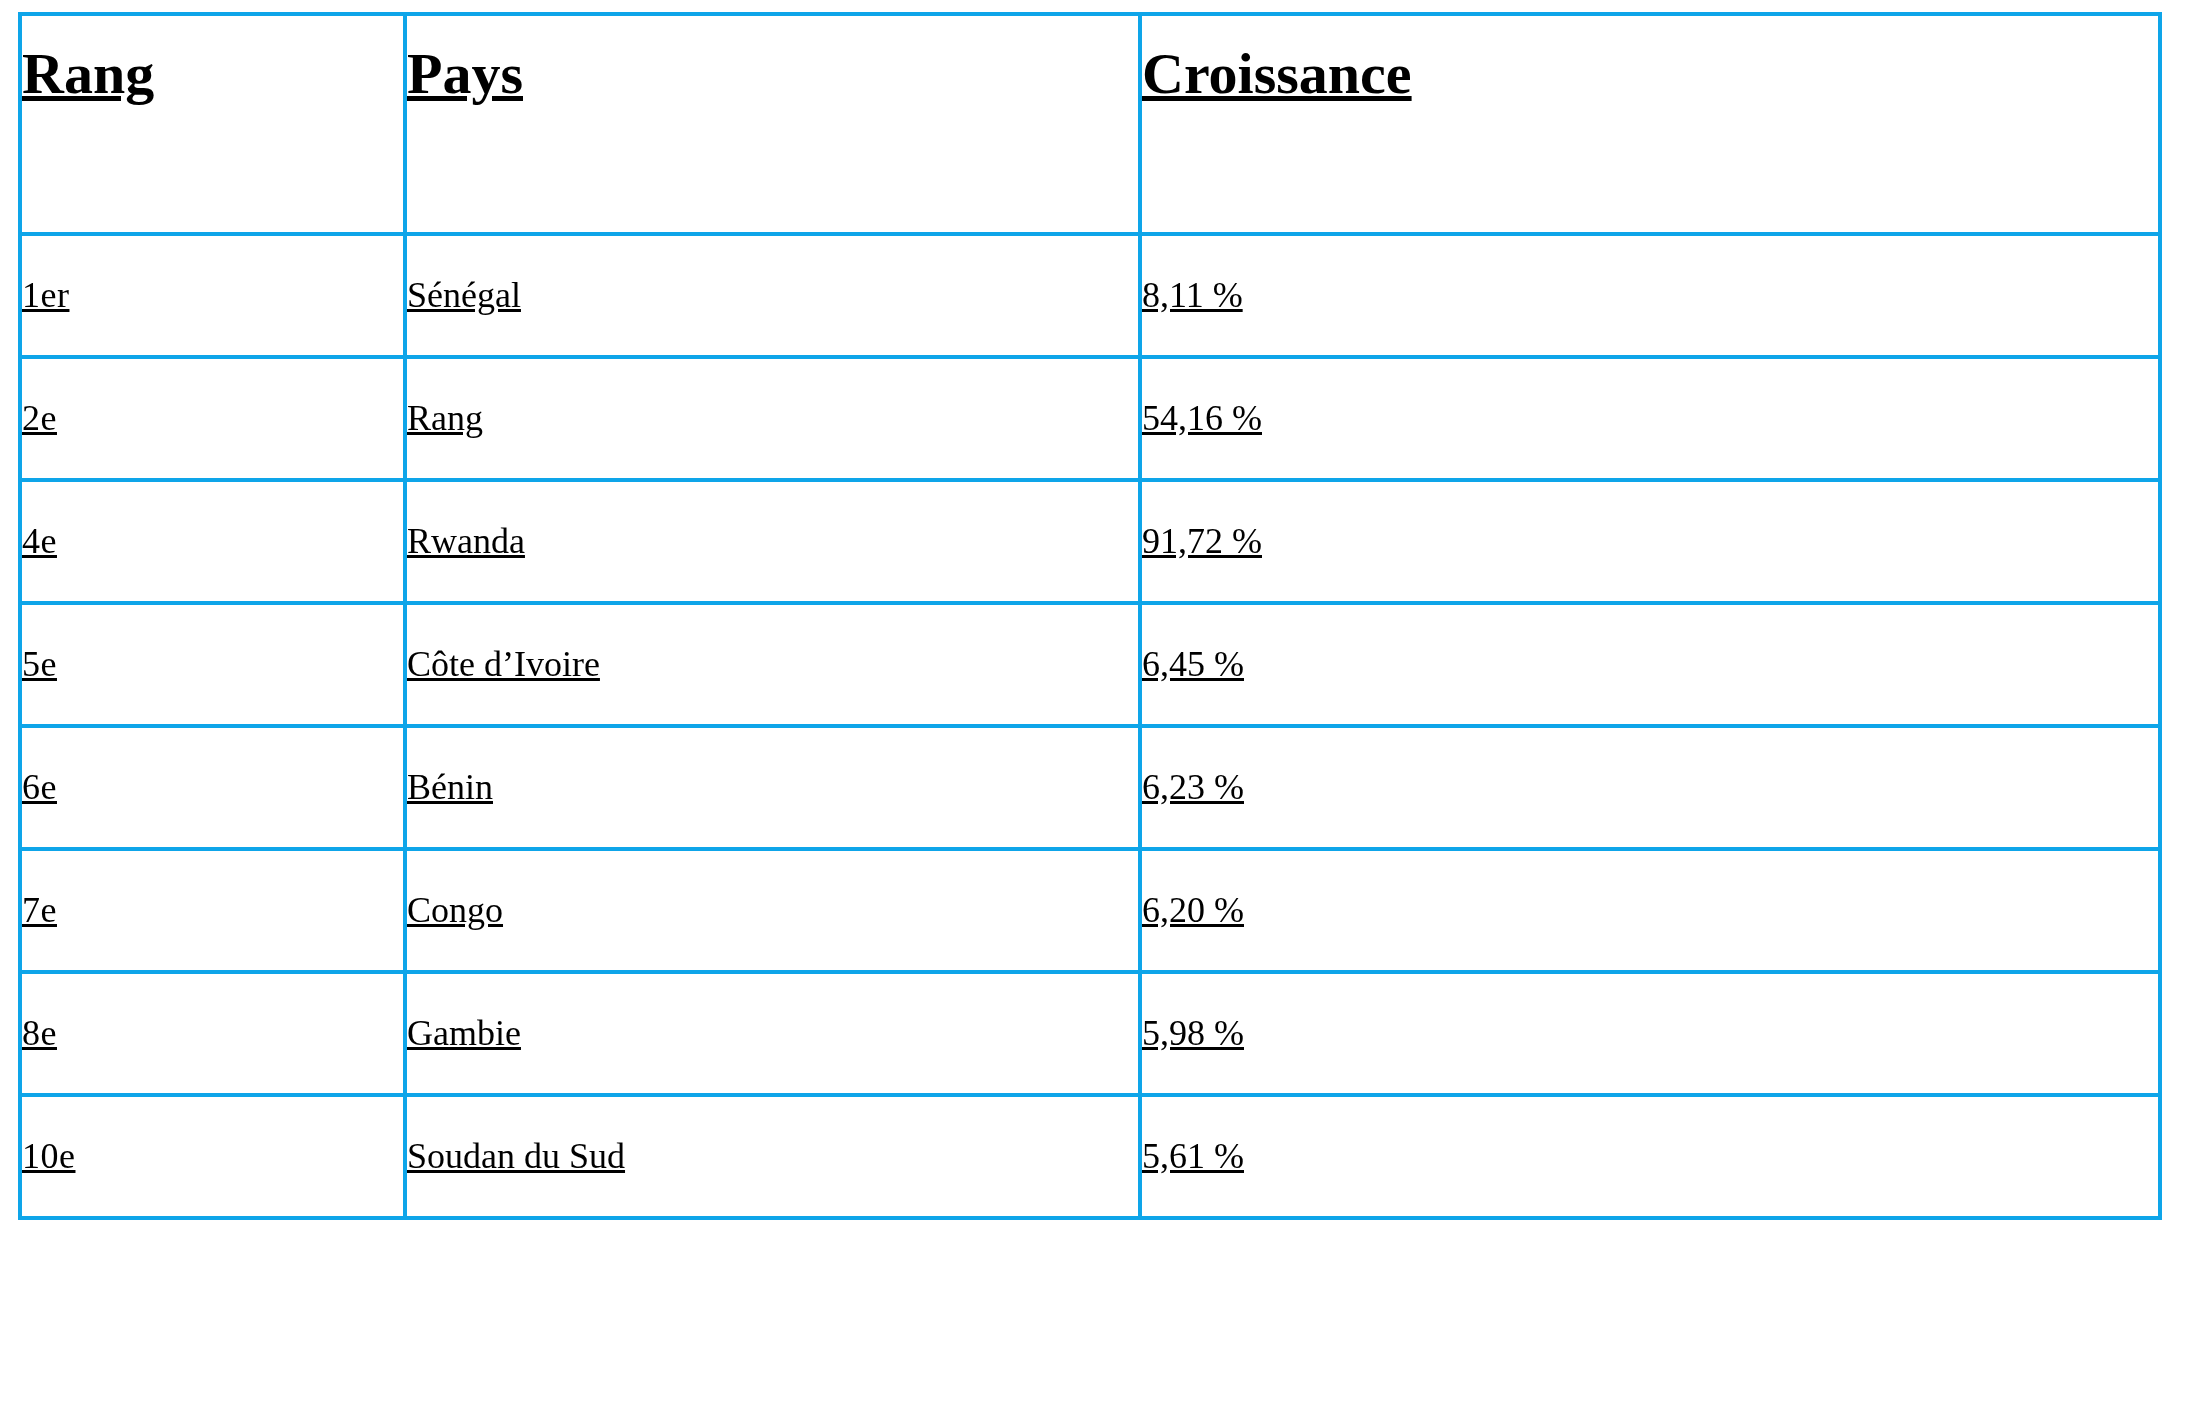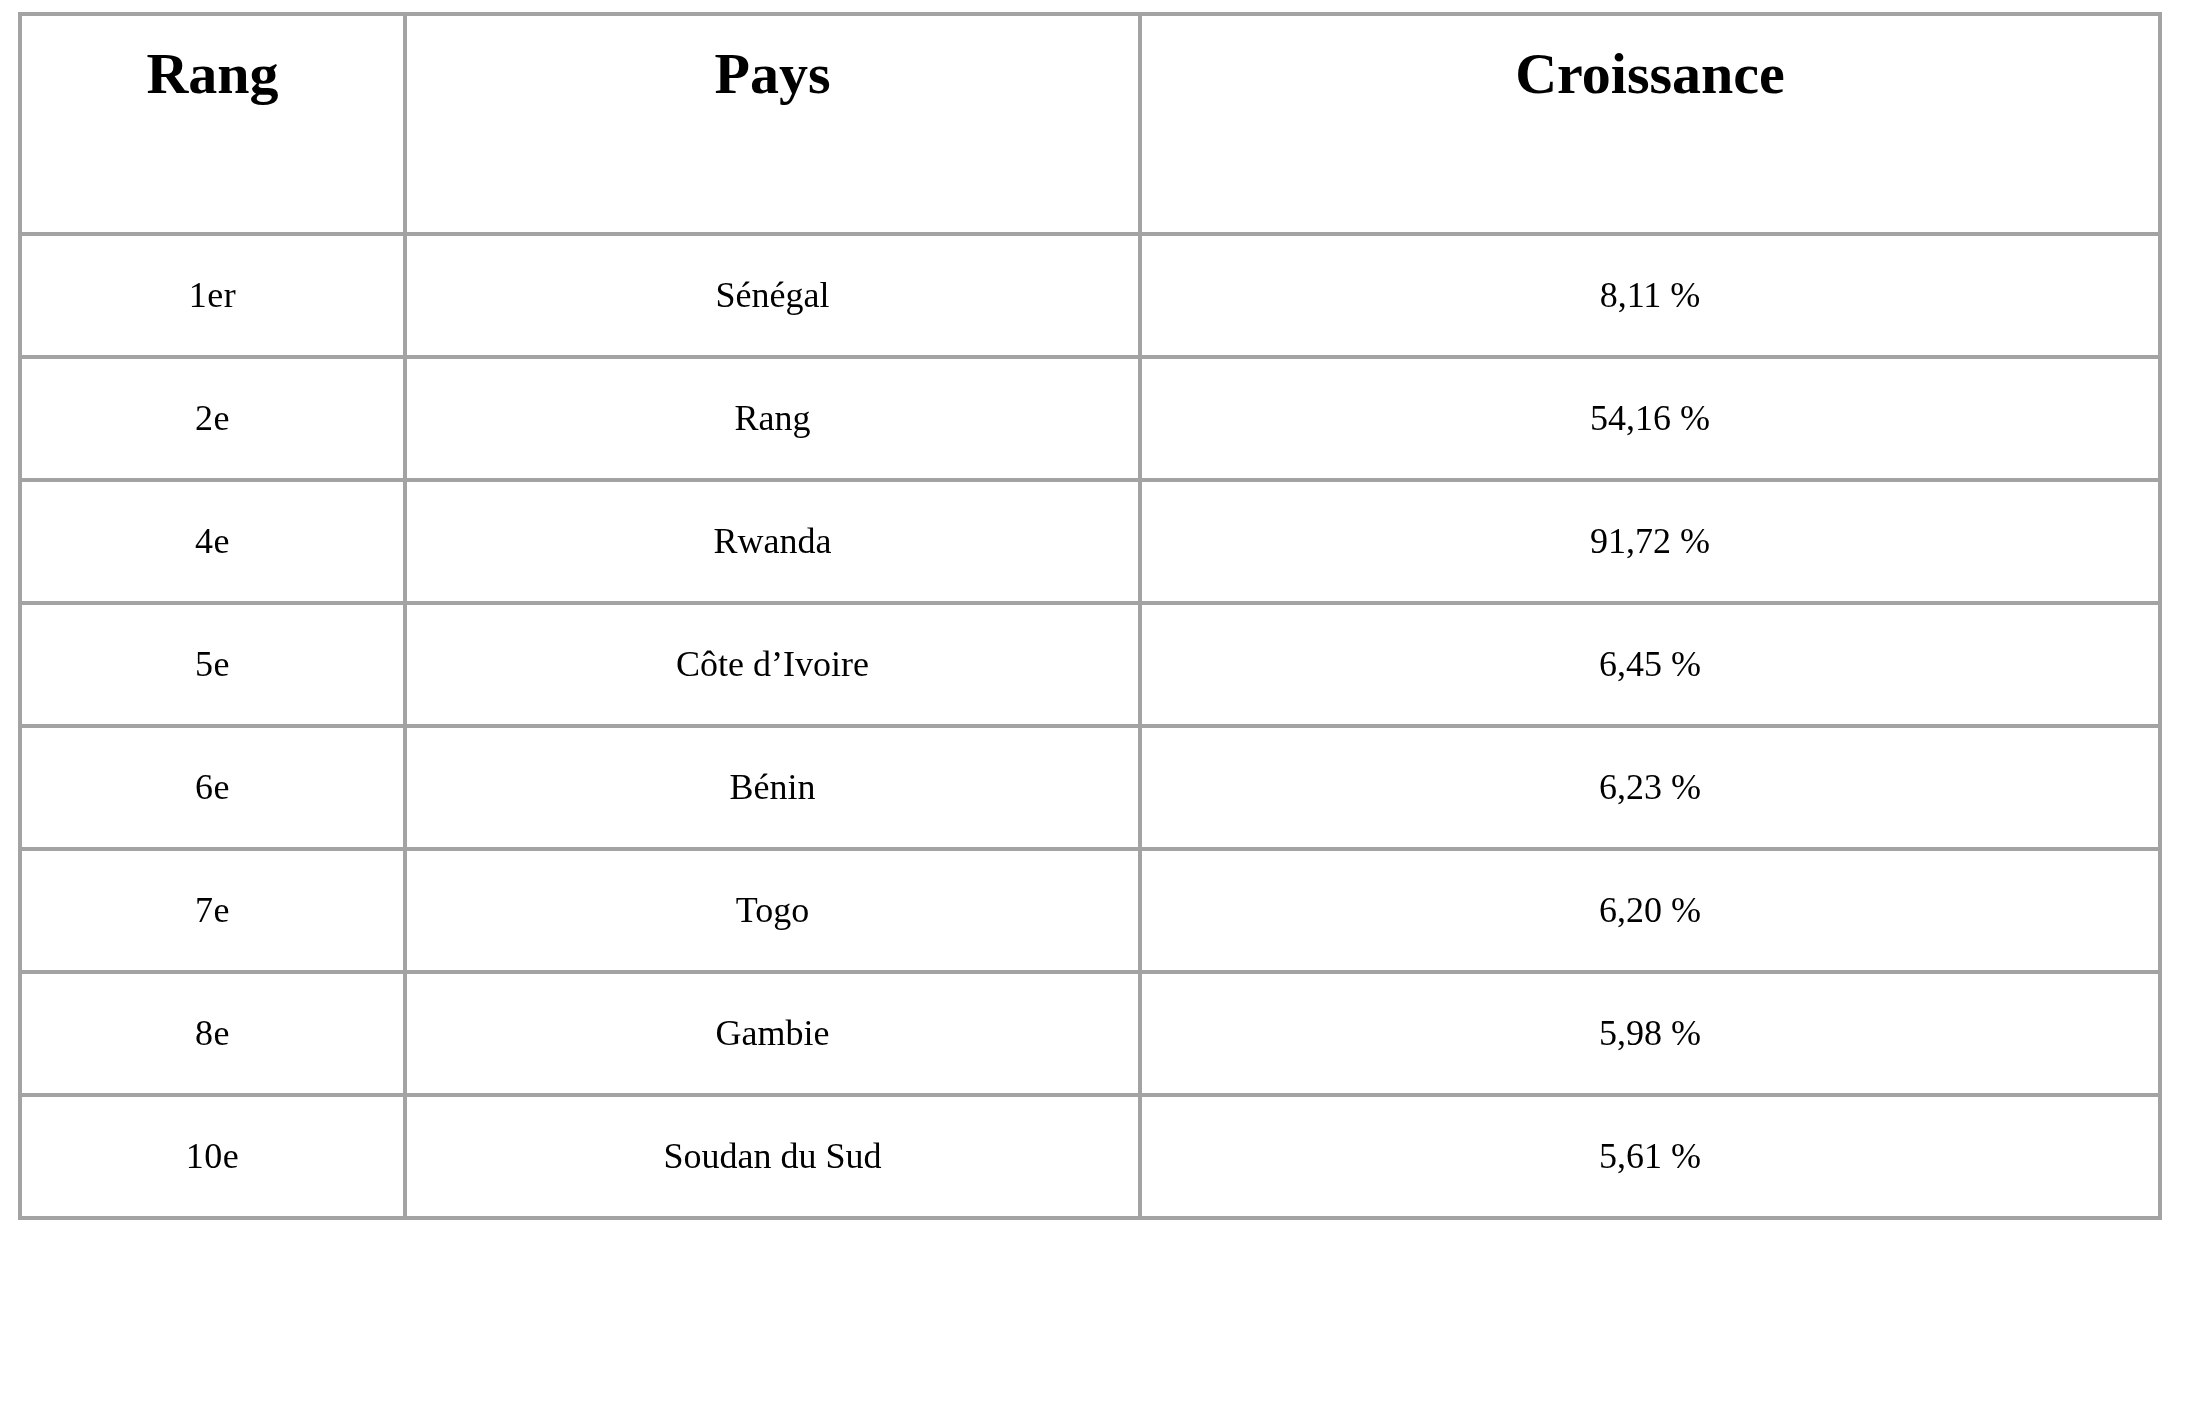--- a/index.html
+++ b/index.html
@@ -28,24 +28,25 @@
     table-layout: fixed;
     width: 2140px;
     background: #ffffff;
   }
   table.ranking col.col-rank  { width: 385px; }
   table.ranking col.col-pays  { width: 735px; }
   table.ranking col.col-crois { width: 1020px; }
 
   table.ranking th,
   table.ranking td {
-    border: 4px solid #a3a3a3;
-    text-align: center;
+    border: 4px solid #0ea5e9;
+    text-align: left;
     vertical-align: middle;
     padding: 0;
+    text-decoration: underline;
   }
   table.ranking thead th {
     height: 190px;
     font-weight: bold;
     font-size: 58px;
     line-height: 1.1;
     vertical-align: top;
     padding-top: 26px;
   }
   table.ranking tbody td {
@@ -96,21 +97,21 @@
         <td class="cell-pays">Côte d’Ivoire</td>
         <td class="cell-crois">6,45 %</td>
       </tr>
       <tr>
         <td class="cell-rank">6e</td>
         <td class="cell-pays">Bénin</td>
         <td class="cell-crois">6,23 %</td>
       </tr>
       <tr>
         <td class="cell-rank">7e</td>
-        <td class="cell-pays">Togo</td>
+        <td class="cell-pays">Congo</td>
         <td class="cell-crois">6,20 %</td>
       </tr>
       <tr>
         <td class="cell-rank">8e</td>
         <td class="cell-pays">Gambie</td>
         <td class="cell-crois">5,98 %</td>
       </tr>
       <tr>
         <td class="cell-rank">10e</td>
         <td class="cell-pays">Soudan du Sud</td>

